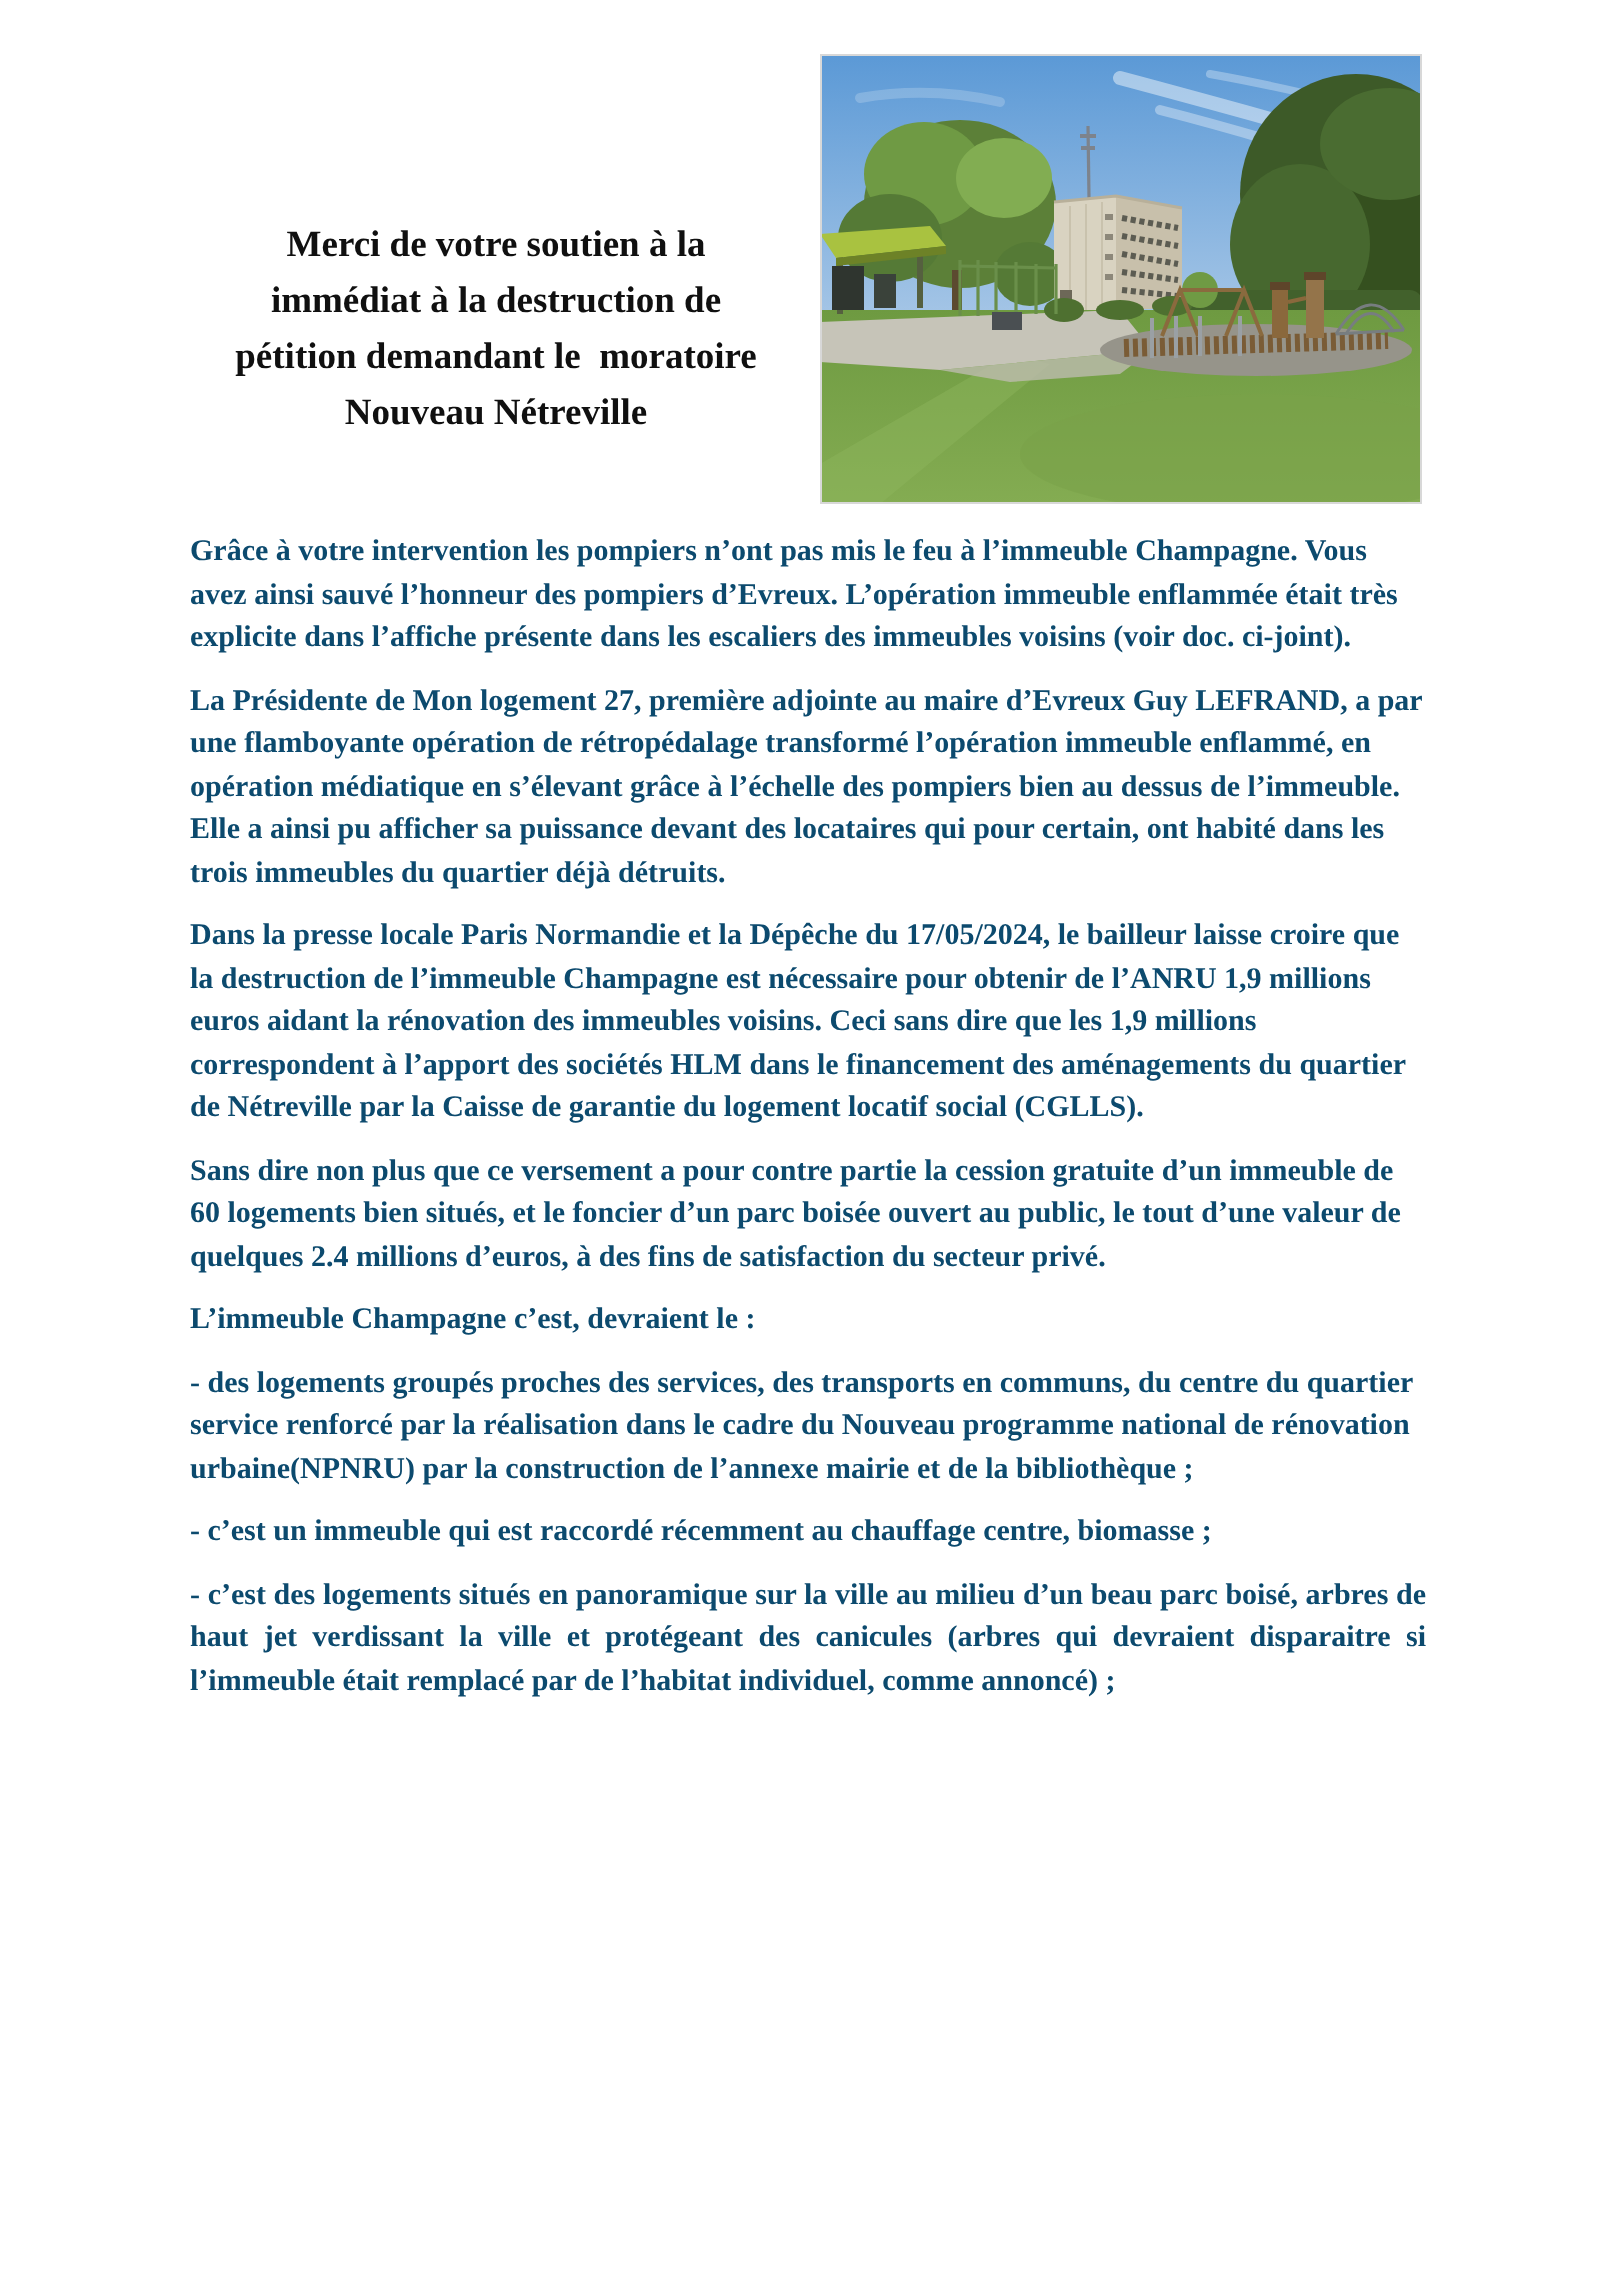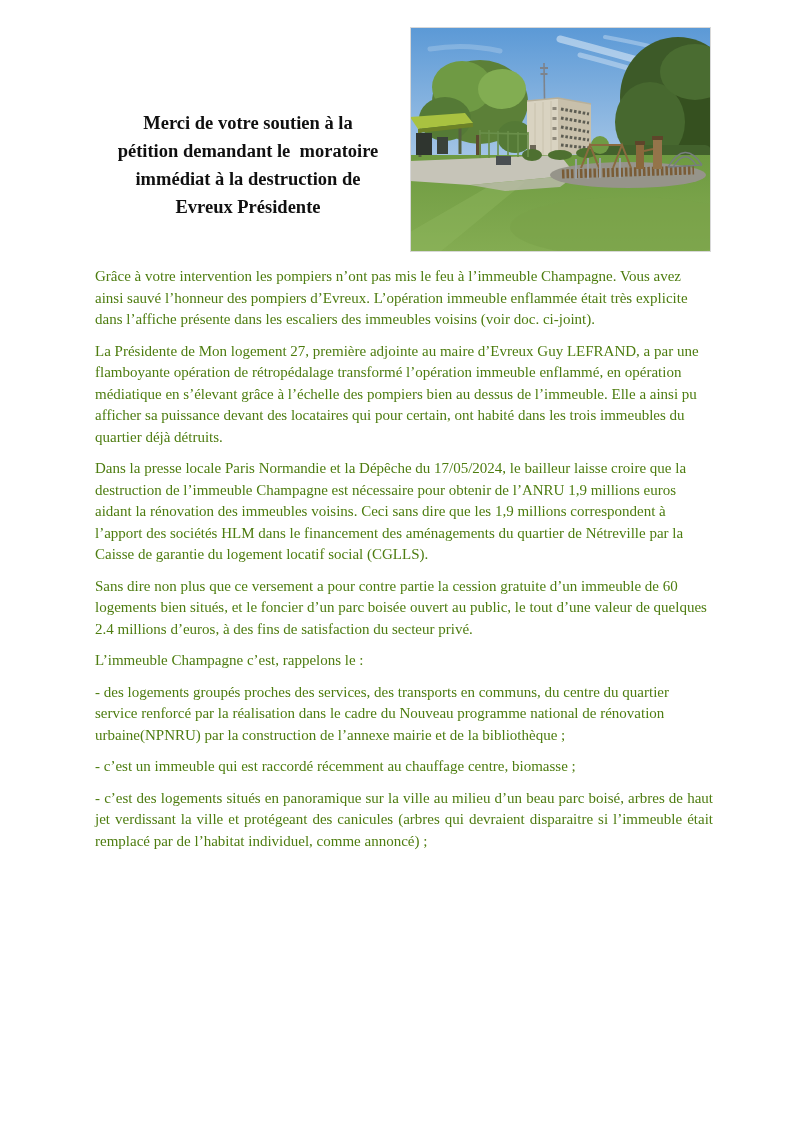--- a/index.html
+++ b/index.html
@@ -33,35 +33,36 @@
     height: 225px;
   }
   .photo-frame svg { display: block; width: 100%; height: 100%; }
   .doc-body {
     position: absolute;
     left: 95px;
     top: 266px;
     width: 618px;
     font-size: 15px;
     line-height: 21.5px;
-    color: #4d7c0f;
+    color: #0c4a6e;
+    font-weight: bold;
   }
   .doc-body p { margin: 0 0 10px 0; }
   .doc-body p.justify { text-align: justify; }
 </style>
 </head>
 <body>
 
 <div class="page">
 
   <div class="doc-title">
     <div class="line">Merci de votre soutien à la</div>
+    <div class="line">immédiat à la destruction de</div>
     <div class="line">pétition demandant le  moratoire</div>
-    <div class="line">immédiat à la destruction de</div>
-    <div class="line">Evreux Présidente</div>
+    <div class="line">Nouveau Nétreville</div>
   </div>
 
   <div class="photo-frame">
     <svg viewBox="0 0 301 225" xmlns="http://www.w3.org/2000/svg">
       <defs>
         <linearGradient id="sky" x1="0" y1="0" x2="0" y2="1">
           <stop offset="0" stop-color="#5b99d6"></stop>
           <stop offset="1" stop-color="#a9c8e7"></stop>
         </linearGradient>
         <linearGradient id="grass" x1="0" y1="0" x2="0" y2="1">
@@ -186,19 +187,19 @@
 
       <rect x="0.5" y="0.5" width="300" height="224" fill="none" stroke="#d8d8d8" stroke-width="1"></rect>
     </svg>
   </div>
 
   <div class="doc-body">
     <p>Grâce à votre intervention les pompiers n’ont pas mis le feu à l’immeuble Champagne. Vous avez ainsi sauvé l’honneur des pompiers d’Evreux. L’opération immeuble enflammée était très explicite dans l’affiche présente  dans les escaliers des immeubles voisins (voir doc. ci-joint).</p>
     <p>La Présidente de Mon logement 27, première adjointe au maire d’Evreux  Guy LEFRAND, a par une flamboyante opération de rétropédalage transformé l’opération immeuble enflammé, en opération médiatique en s’élevant grâce à l’échelle des pompiers bien au dessus de l’immeuble. Elle a ainsi pu afficher sa puissance devant des locataires qui pour certain, ont habité dans les trois immeubles du quartier déjà détruits.</p>
     <p>Dans la presse locale Paris Normandie et la Dépêche du 17/05/2024, le bailleur laisse croire que la destruction de l’immeuble Champagne est nécessaire pour obtenir de l’ANRU 1,9 millions euros aidant la rénovation des immeubles voisins. Ceci sans dire que les 1,9 millions correspondent à l’apport des sociétés HLM dans le financement des aménagements du quartier de Nétreville par  la Caisse de garantie du logement locatif social (CGLLS).</p>
     <p>Sans dire non plus que ce versement a pour contre partie la cession gratuite d’un immeuble de 60 logements bien situés, et le foncier d’un  parc boisée ouvert au public,  le tout d’une valeur de quelques 2.4 millions d’euros, à des fins de satisfaction du secteur privé.</p>
-    <p>L’immeuble Champagne c’est, rappelons le :</p>
+    <p>L’immeuble Champagne c’est, devraient le :</p>
     <p>-  des logements  groupés proches des services, des transports en communs, du centre du quartier service renforcé par la réalisation dans le cadre du Nouveau programme national de rénovation urbaine(NPNRU) par la construction de l’annexe mairie et de la bibliothèque ;</p>
     <p>- c’est un immeuble qui est raccordé récemment au chauffage centre, biomasse ;</p>
     <p class="justify">-  c’est des logements situés en panoramique sur la ville au milieu d’un beau parc boisé, arbres de haut jet verdissant la ville et protégeant des canicules (arbres qui devraient disparaitre si l’immeuble était remplacé par de l’habitat individuel, comme annoncé) ;</p>
   </div>
 
 </div>
 
 </body></html>

